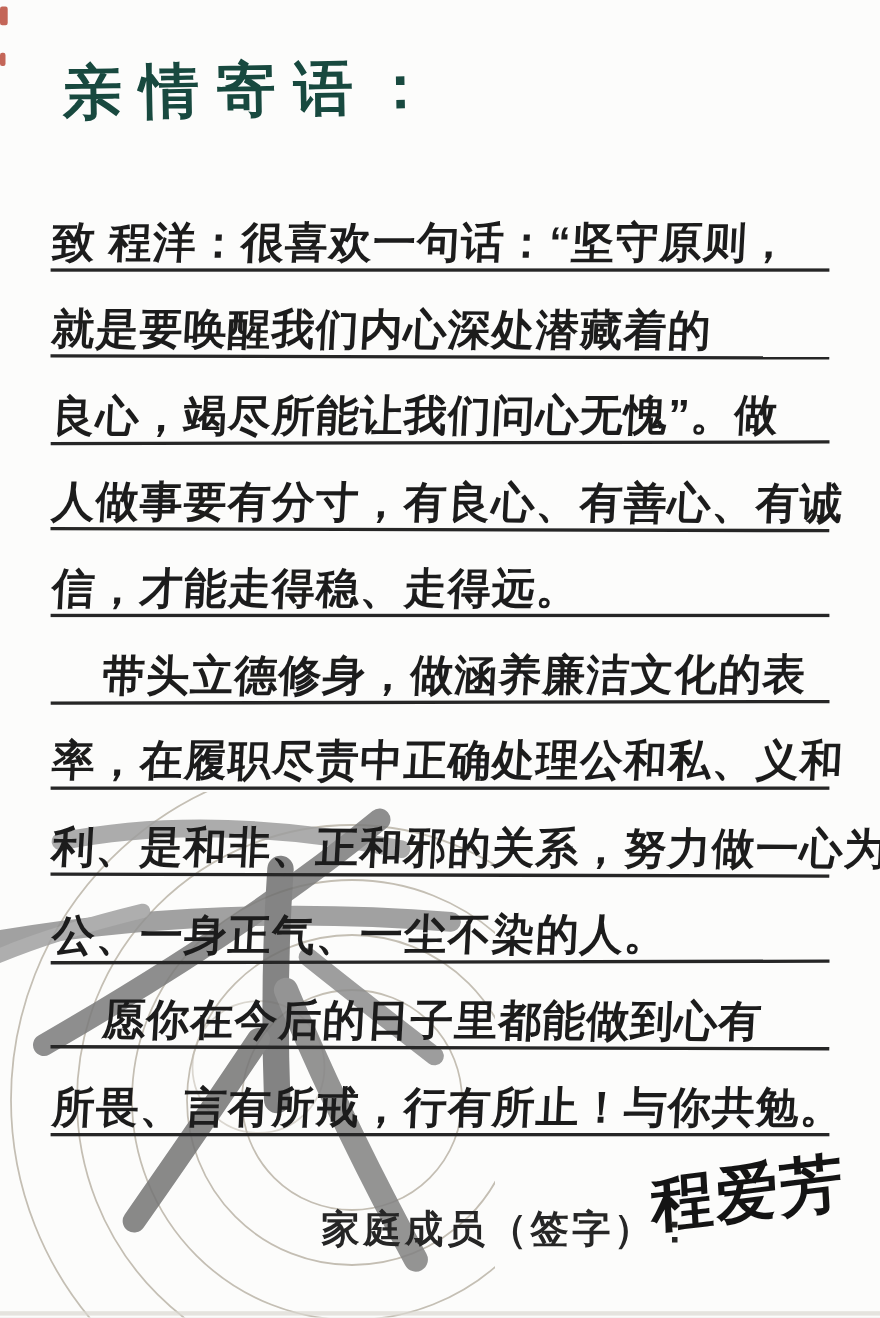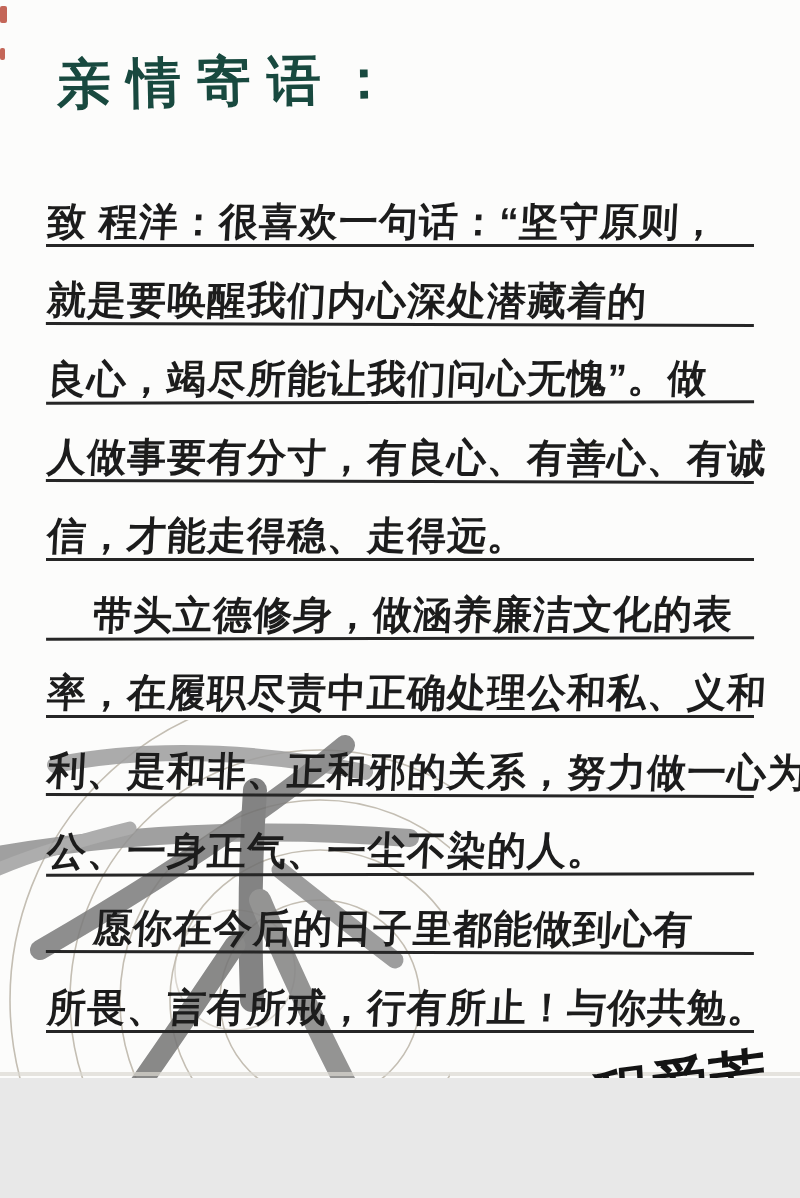--- a/index.html
+++ b/index.html
@@ -1,17 +1,17 @@
 <!DOCTYPE html>
 <html><head>
 <meta charset="utf-8">
 <style>
   html,body{margin:0;padding:0;background:#e8e8e8;}
   .page{
-    position:relative;width:800px;height:1078px;margin:0 auto;
+    position:relative;width:800px;height:1198px;margin:0 auto;
     background:#fcfcfb;overflow:hidden;
     font-family:"Liberation Sans",sans-serif;
   }
   
   .title{
     position:absolute;left:57px;top:46px;margin:0;
     font-family:"DejaVu Serif",serif;
     font-size:54px;font-weight:700;color:#18493f;
     letter-spacing:16px;white-space:nowrap;
     transform:rotate(-1deg);

